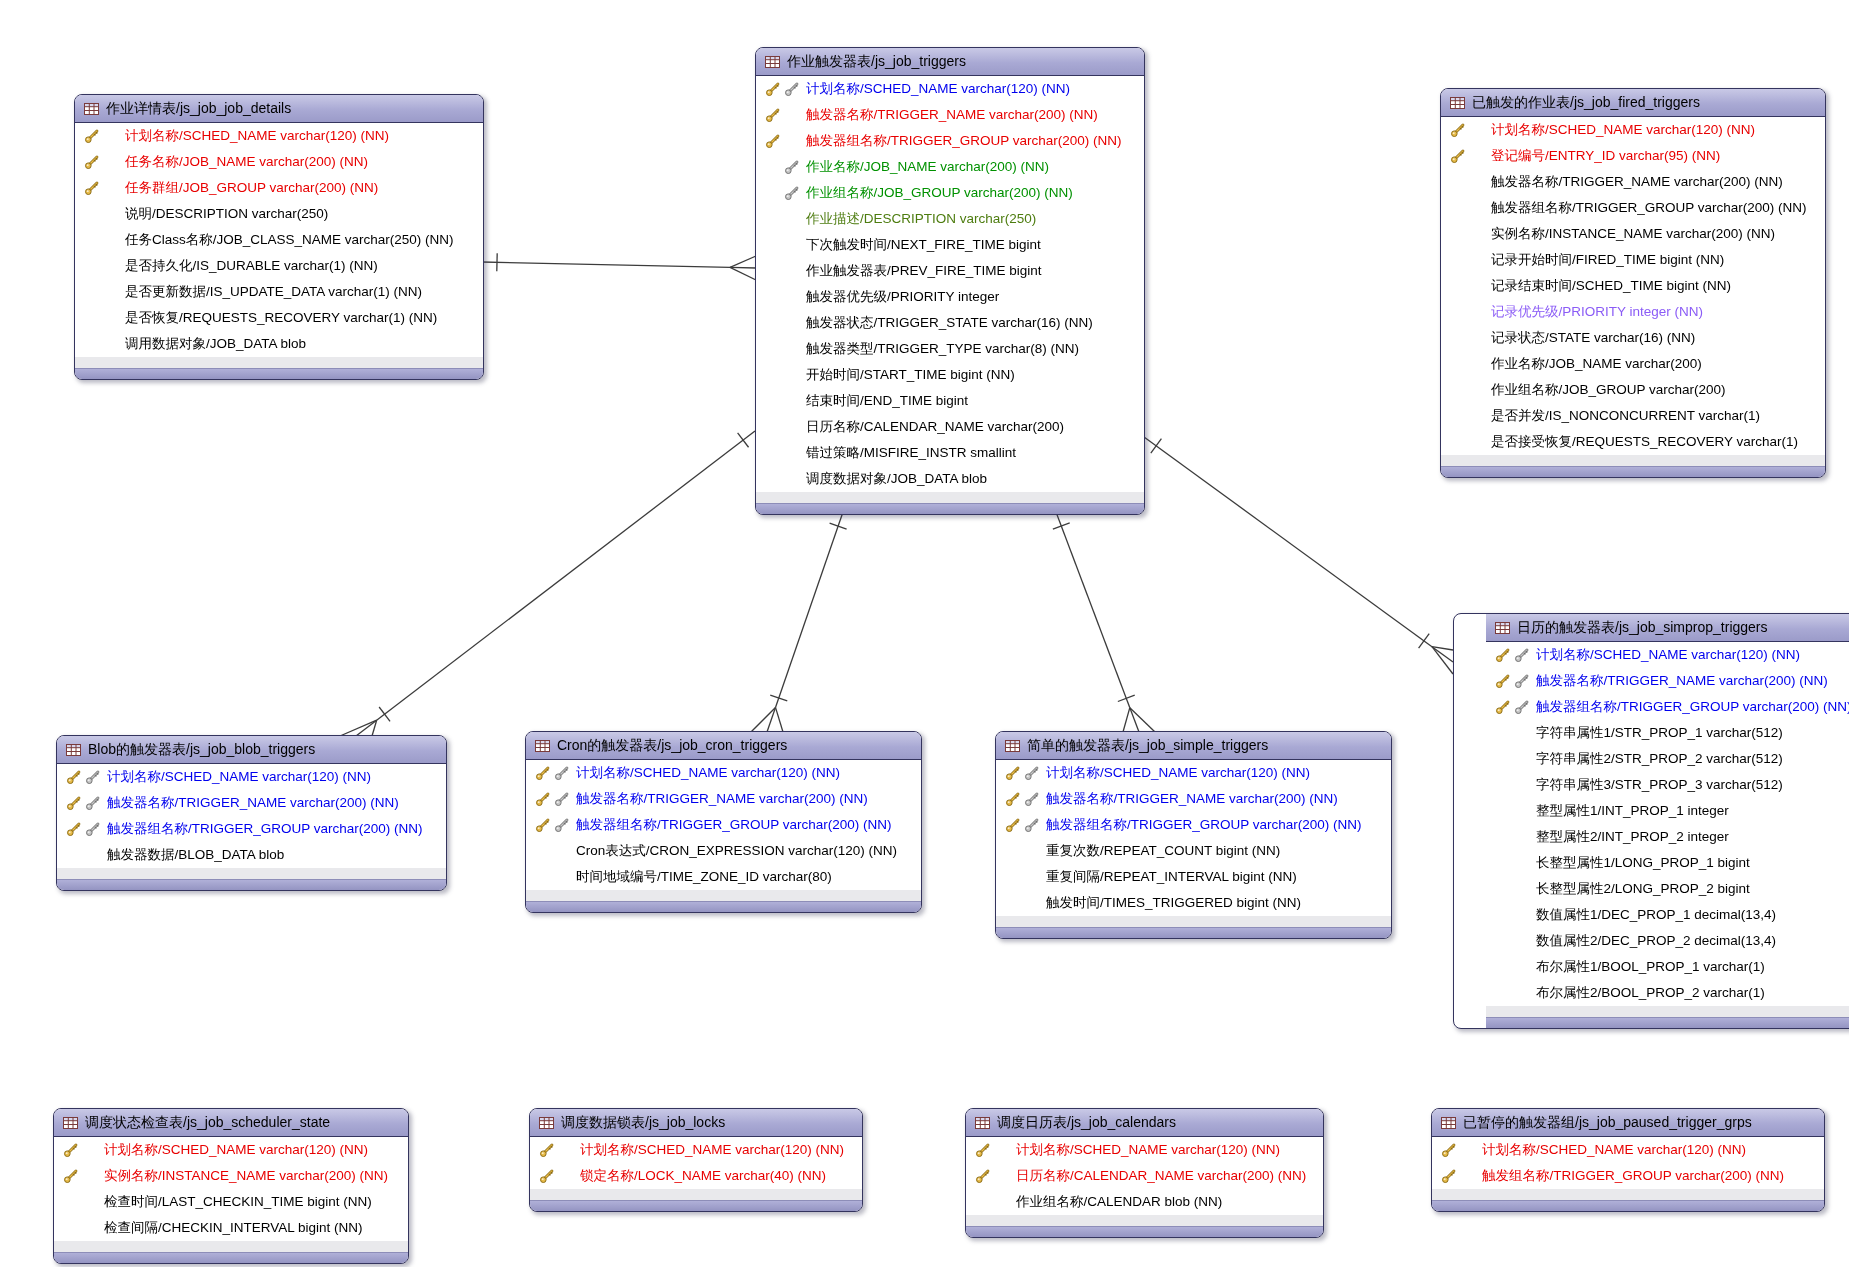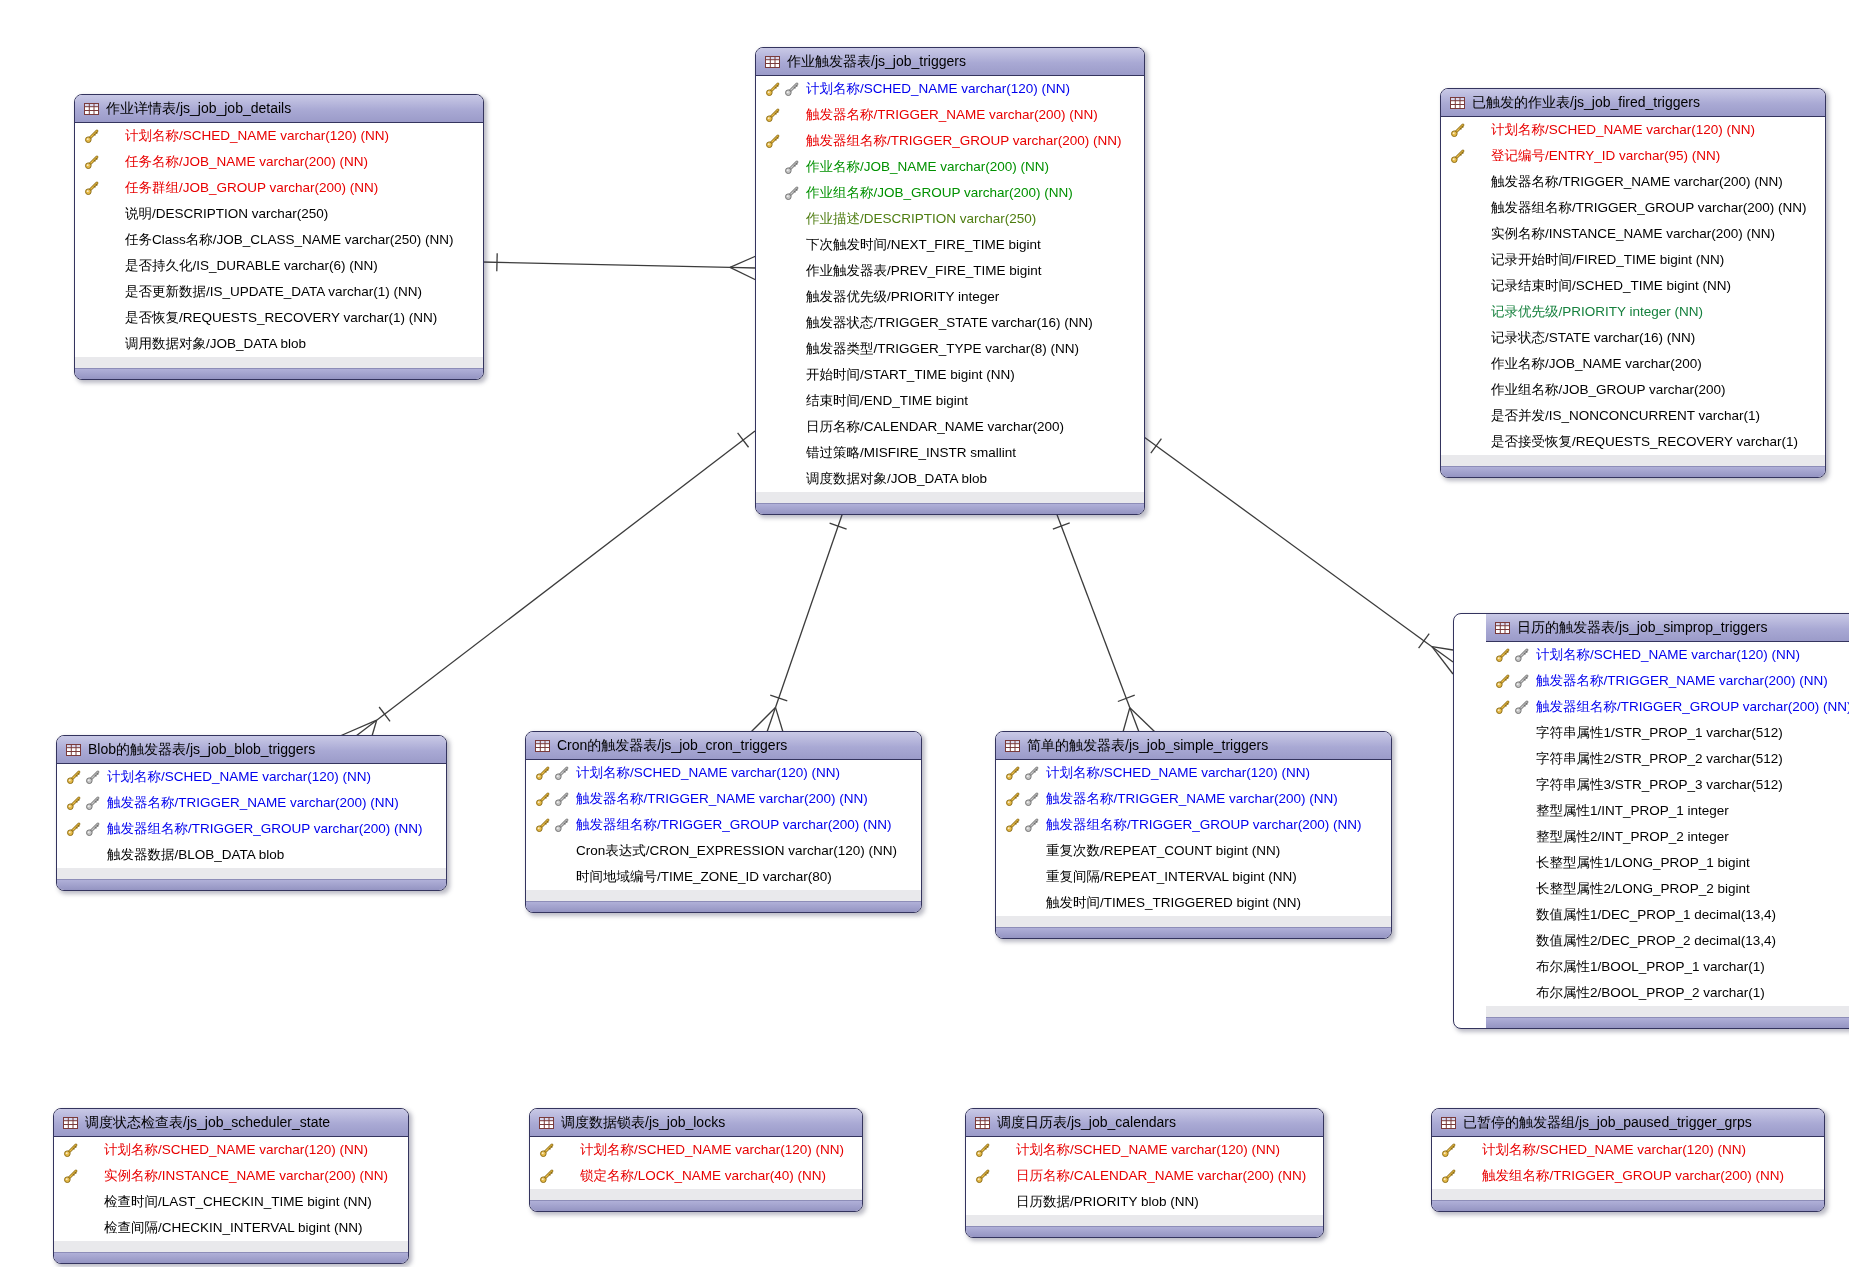--- a/index.html
+++ b/index.html
@@ -116,21 +116,21 @@
           <span class="col-label" style="color: rgb(0, 0, 0);">说明/DESCRIPTION varchar(250)</span>
         </div>
         <div class="column-row">
           <span class="key-slot"></span>
           <span class="key-slot"></span>
           <span class="col-label" style="color: rgb(0, 0, 0);">任务Class名称/JOB_CLASS_NAME varchar(250) (NN)</span>
         </div>
         <div class="column-row">
           <span class="key-slot"></span>
           <span class="key-slot"></span>
-          <span class="col-label" style="color: rgb(0, 0, 0);">是否持久化/IS_DURABLE varchar(6) (NN)</span>
+          <span class="col-label" style="color: rgb(0, 0, 0);">是否持久化/IS_DURABLE varchar(1) (NN)</span>
         </div>
         <div class="column-row">
           <span class="key-slot"></span>
           <span class="key-slot"></span>
           <span class="col-label" style="color: rgb(0, 0, 0);">是否更新数据/IS_UPDATE_DATA varchar(1) (NN)</span>
         </div>
         <div class="column-row">
           <span class="key-slot"></span>
           <span class="key-slot"></span>
           <span class="col-label" style="color: rgb(0, 0, 0);">是否恢复/REQUESTS_RECOVERY varchar(1) (NN)</span>
@@ -343,21 +343,21 @@
           <span class="col-label" style="color: rgb(0, 0, 0);">记录开始时间/FIRED_TIME bigint (NN)</span>
         </div>
         <div class="column-row">
           <span class="key-slot"></span>
           <span class="key-slot"></span>
           <span class="col-label" style="color: rgb(0, 0, 0);">记录结束时间/SCHED_TIME bigint (NN)</span>
         </div>
         <div class="column-row">
           <span class="key-slot"></span>
           <span class="key-slot"></span>
-          <span class="col-label" style="color: #15803d; text-align: right;">记录优先级/PRIORITY integer (NN)</span>
+          <span class="col-label" style="color: #8b5cf6; text-align: right;">记录优先级/PRIORITY integer (NN)</span>
         </div>
         <div class="column-row">
           <span class="key-slot"></span>
           <span class="key-slot"></span>
           <span class="col-label" style="color: rgb(0, 0, 0);">记录状态/STATE varchar(16) (NN)</span>
         </div>
         <div class="column-row">
           <span class="key-slot"></span>
           <span class="key-slot"></span>
           <span class="col-label" style="color: rgb(0, 0, 0);">作业名称/JOB_NAME varchar(200)</span>
@@ -896,21 +896,21 @@
               <circle cx="4.6" cy="11.4" r="3" fill="#e8bc4a" stroke="#8a6a14" stroke-width="1"></circle>
               <circle cx="4" cy="10.8" r="1" fill="#ffffff" opacity="0.7"></circle>
             </svg>
           </span>
           <span class="key-slot"></span>
           <span class="col-label" style="color: rgb(232, 0, 0);">日历名称/CALENDAR_NAME varchar(200) (NN)</span>
         </div>
         <div class="column-row">
           <span class="key-slot"></span>
           <span class="key-slot"></span>
-          <span class="col-label" style="color: rgb(0, 0, 0);">日历数据/PRIORITY blob (NN)</span>
+          <span class="col-label" style="color: rgb(0, 0, 0);">作业组名称/CALENDAR blob (NN)</span>
         </div>
       </div>
       <div class="footer-gray"></div>
       <div class="footer-lav"></div>
     </div>
     <div class="table-box" style="left: 1431px; top: 1108px; width: 392px;">
       <div class="table-header">
         <svg width="15" height="12" viewBox="0 0 15 12">
           <rect x="0.5" y="0.5" width="14" height="11" fill="#ffffff" stroke="#7a3b3b"></rect>
           <rect x="0.5" y="0.5" width="14" height="3.2" fill="#d8d8ee" stroke="#7a3b3b"></rect>

